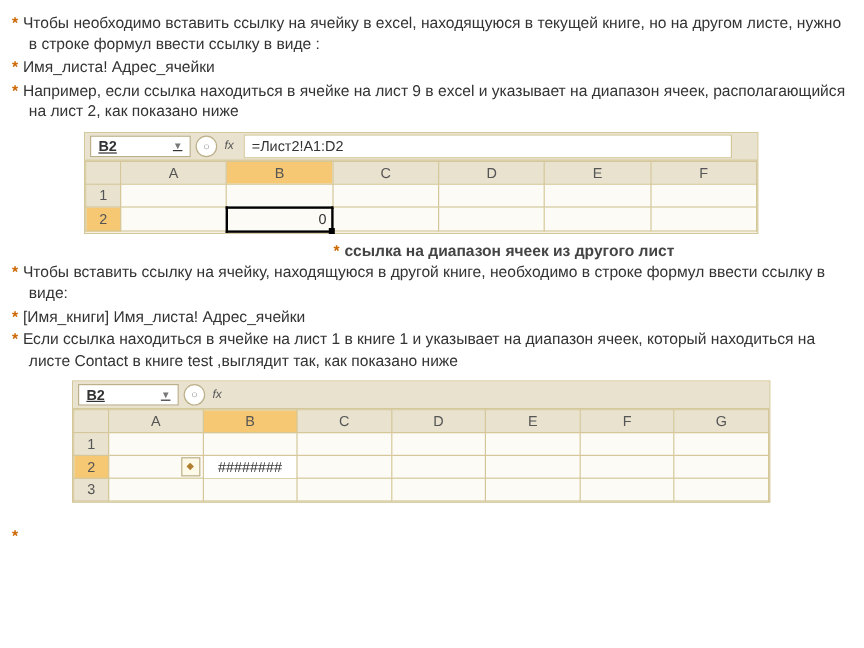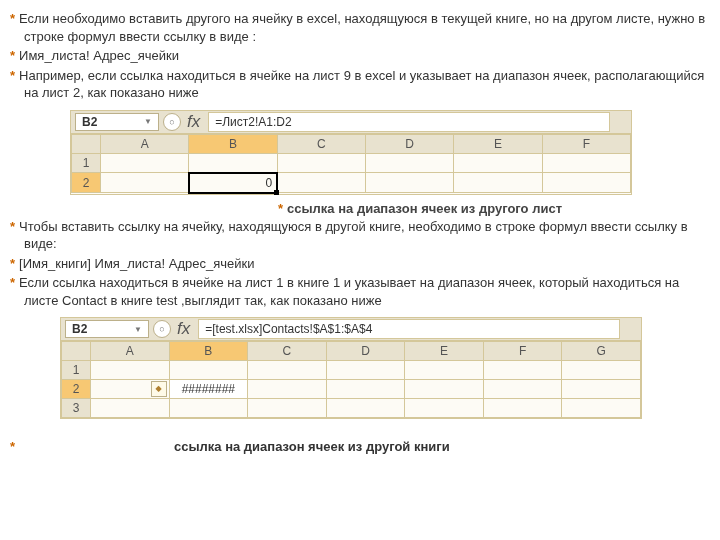--- a/index.html
+++ b/index.html
@@ -49,41 +49,42 @@
   .name-box {
     background: #fff;
     border: 1px solid #bcb08a;
     padding: 1px 6px;
     font-weight: bold;
     margin: 0 4px;
     width: 70px;
     display: flex;
     justify-content: space-between;
     align-items: center;
+    text-decoration: underline;
   }
   .name-box .dd {
     font-size: 8px;
     color: #777;
   }
   .fx-circle {
     width: 16px;
     height: 16px;
     border: 1px solid #bcb08a;
     border-radius: 50%;
     background: #fff;
     font-size: 9px;
     display: flex;
     align-items: center;
     justify-content: center;
     margin-right: 6px;
     color: #777;
   }
   .fx-label {
     font-style: italic;
-    font-size: 17px;
+    font-size: 10px;
     margin-right: 8px;
     color: #555;
   }
   .formula-input {
     background: #fff;
     border: 1px solid #d4c79a;
     padding: 1px 6px;
     flex: 1;
     margin-right: 21px;
     height: 16px;
@@ -157,21 +158,21 @@
     align-items: baseline;
   }
   .bottom-row .bc {
     font-weight: bold;
     margin-left: 150px;
   }
 </style>
 </head>
 <body>
 
-<div class="bullet-line"><span class="star">*</span><span>Если необходимо вставить другого на ячейку в excel, находящуюся в текущей книге, но на другом листе, нужно в строке формул ввести ссылку в виде :</span></div>
+<div class="bullet-line"><span class="star">*</span><span>Чтобы необходимо вставить ссылку на ячейку в excel, находящуюся в текущей книге, но на другом листе, нужно в строке формул ввести ссылку в виде :</span></div>
 <div class="bullet-line"><span class="star">*</span><span>Имя_листа! Адрес_ячейки</span></div>
 <div class="bullet-line"><span class="star">*</span><span>Например, если ссылка находиться в ячейке на  лист 9 в excel и указывает на диапазон ячеек, располагающийся  на лист 2, как показано ниже</span></div>
 
 <div class="excel-block">
   <div class="excel-addr-row">
     <div class="name-box">
         <span>B2</span>
         <span class="dd">▼</span>
       </div>
     <div class="fx-circle">○</div>
@@ -218,21 +219,20 @@
 <div class="bullet-line"><span class="star">*</span><span>Если ссылка находиться в ячейке на лист 1 в книге 1 и указывает на диапазон ячеек, который находиться на листе Contact в книге test ,выглядит так, как показано ниже</span></div>
 
 <div class="excel-block" style="margin-left:50px;width:580px">
   <div class="excel-addr-row">
     <div class="name-box">
         <span>B2</span>
         <span class="dd">▼</span>
       </div>
     <div class="fx-circle">○</div>
     <div class="fx-label">fx</div>
-    <div class="formula-input">=[test.xlsx]Contacts!$A$1:$A$4</div>
   </div>
   <table class="excel-grid">
     <tbody>
         <tr>
       <th class="rowh"></th>
       <th>A</th>
       <th class="active">B</th>
       <th>C</th>
       <th>D</th>
       <th>E</th>
@@ -268,14 +268,13 @@
           <td></td>
           <td></td>
           <td></td>
     </tr>
   </tbody>
     </table>
 </div>
 
 <div class="bottom-row">
   <span class="lone-star">*</span>
-  <span class="bc">ссылка на диапазон ячеек из другой книги</span>
 </div>
 
 </body></html>

